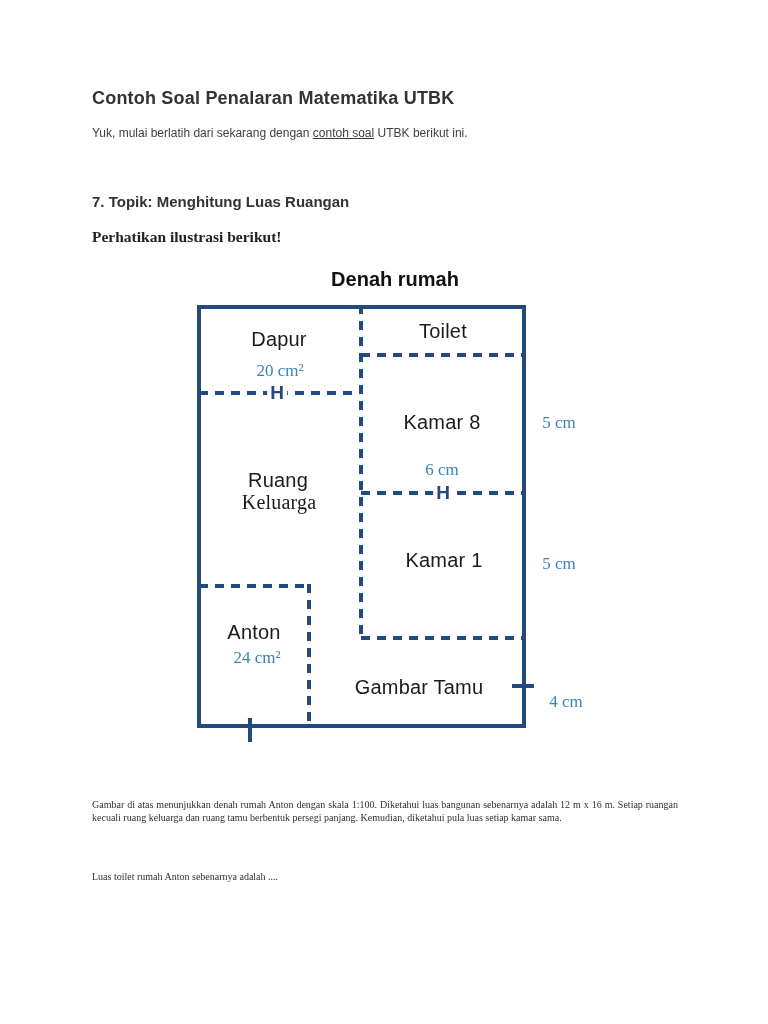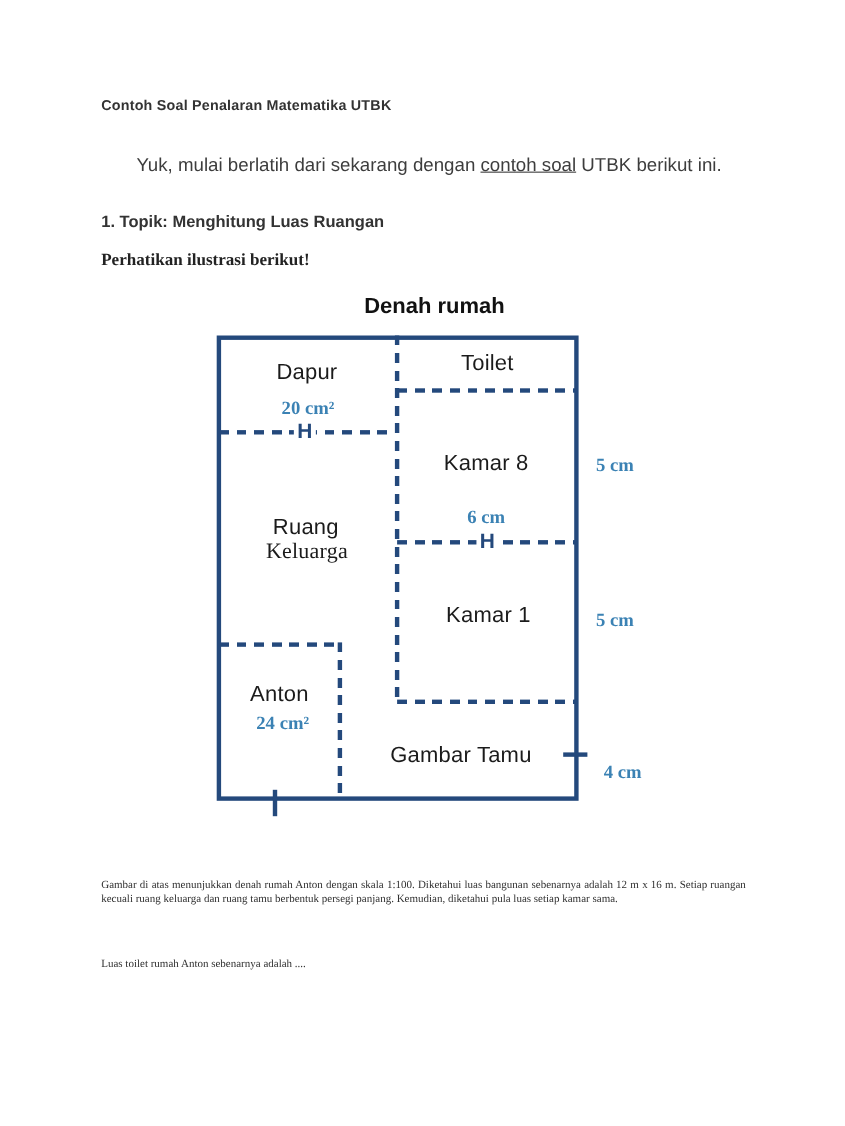--- a/index.html
+++ b/index.html
@@ -15,26 +15,26 @@
     position:relative;
     background:#ffffff;
     font-family:"Liberation Sans",sans-serif;
     overflow:hidden;
   }
   .abs{position:absolute;}
   .center{transform:translate(-50%,-50%);white-space:nowrap;}
 
   .h1{
     left:92px;top:88px;
-    font-size:13px;font-weight:bold;color:var(--heading);
+    font-size:18px;font-weight:bold;color:var(--heading);
     letter-spacing:.2px;
   }
   .intro{
-    left:92px;top:140px;
-    font-size:17px;color:#3d3d3d;margin-left:32px;
+    left:92px;top:126px;
+    font-size:12px;color:#3d3d3d;
   }
   .intro .link{text-decoration:underline;cursor:pointer;}
   .topic{
     left:92px;top:193px;
     font-size:15px;font-weight:bold;color:var(--heading);
   }
   .instruction{
     left:92px;top:228px;
     font-family:"Liberation Serif",serif;
     font-size:15.5px;font-weight:bold;color:#222;
@@ -56,21 +56,21 @@
 
   .tick{background:var(--navy);}
 
   .room{
     font-size:20px;color:var(--label);
     letter-spacing:.2px;
     text-align:center;
   }
   .dim{
     font-family:"Liberation Serif",serif;
-    font-size:17px;font-weight:bold;color:var(--dim-blue);
+    font-size:17px;font-weight:normal;color:var(--dim-blue);
   }
   .hmark{
     font-size:19px;font-weight:bold;color:var(--navy);
     background:#fff;padding:0 3px;line-height:1;
     transform:translate(-50%,-52%);
   }
 
   .para{
     font-family:"Liberation Serif",serif;
     font-size:10px;color:var(--body);
@@ -81,21 +81,21 @@
 </style>
 </head>
 <body>
 
 <main>
 
   <h1 class="abs h1">Contoh Soal Penalaran Matematika UTBK</h1>
 
   <p class="abs intro"><span>Yuk, mulai berlatih dari sekarang dengan </span><span class="link">contoh soal</span><span> UTBK berikut ini.</span></p>
 
-  <h2 class="abs topic">1. Topik: Menghitung Luas Ruangan</h2>
+  <h2 class="abs topic">7. Topik: Menghitung Luas Ruangan</h2>
 
   <p class="abs instruction">Perhatikan ilustrasi berikut!</p>
 
   <section>
 
     <div class="abs fig-title center">Denah rumah</div>
 
     <div class="abs outline"></div>
 
     <div class="abs dash-v" style="left:359px;top:305px;height:334px;"></div>

